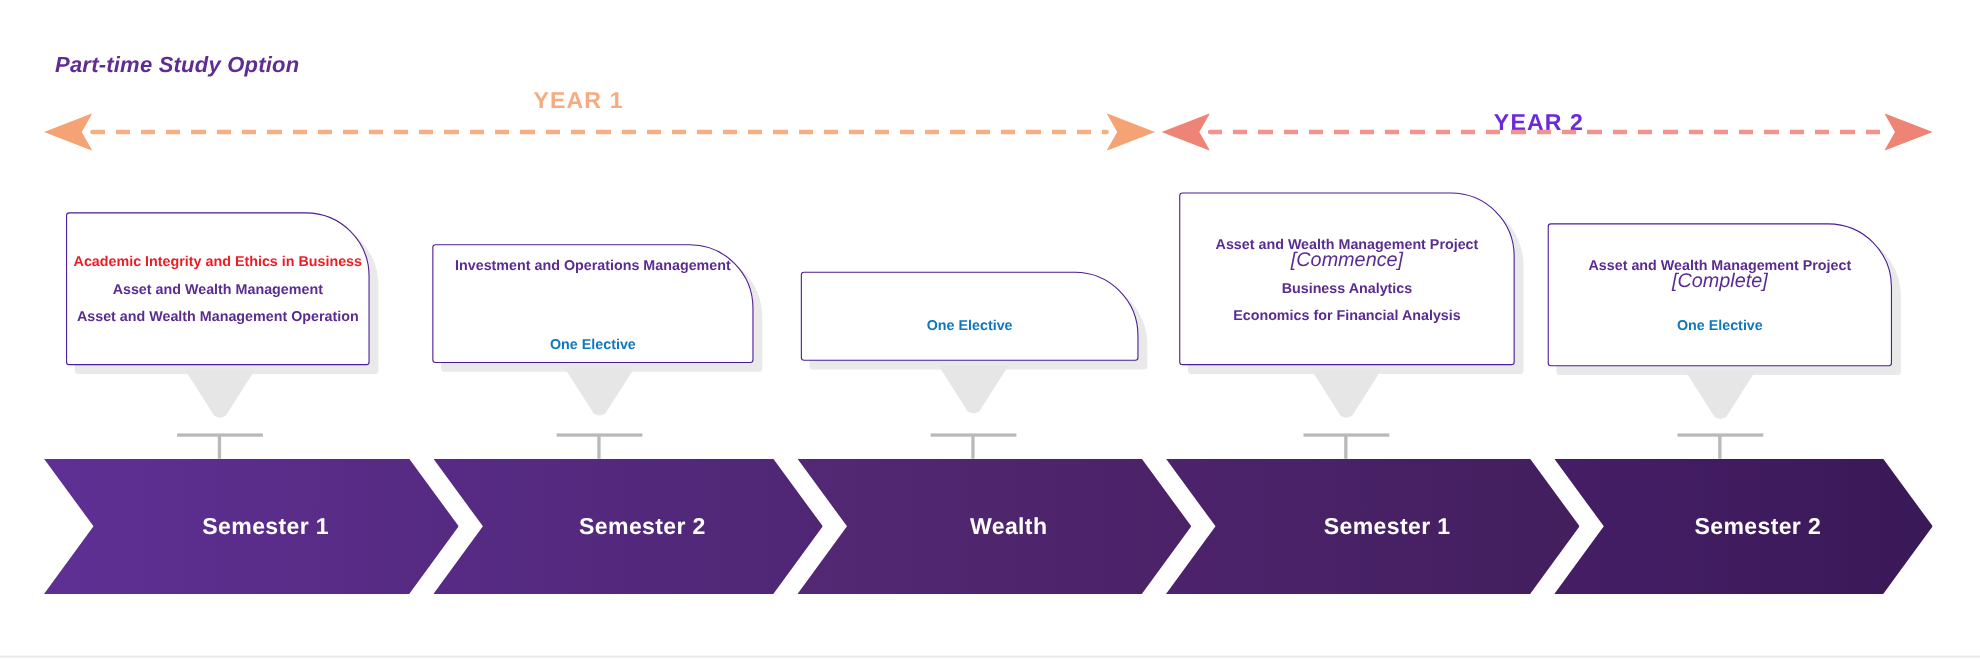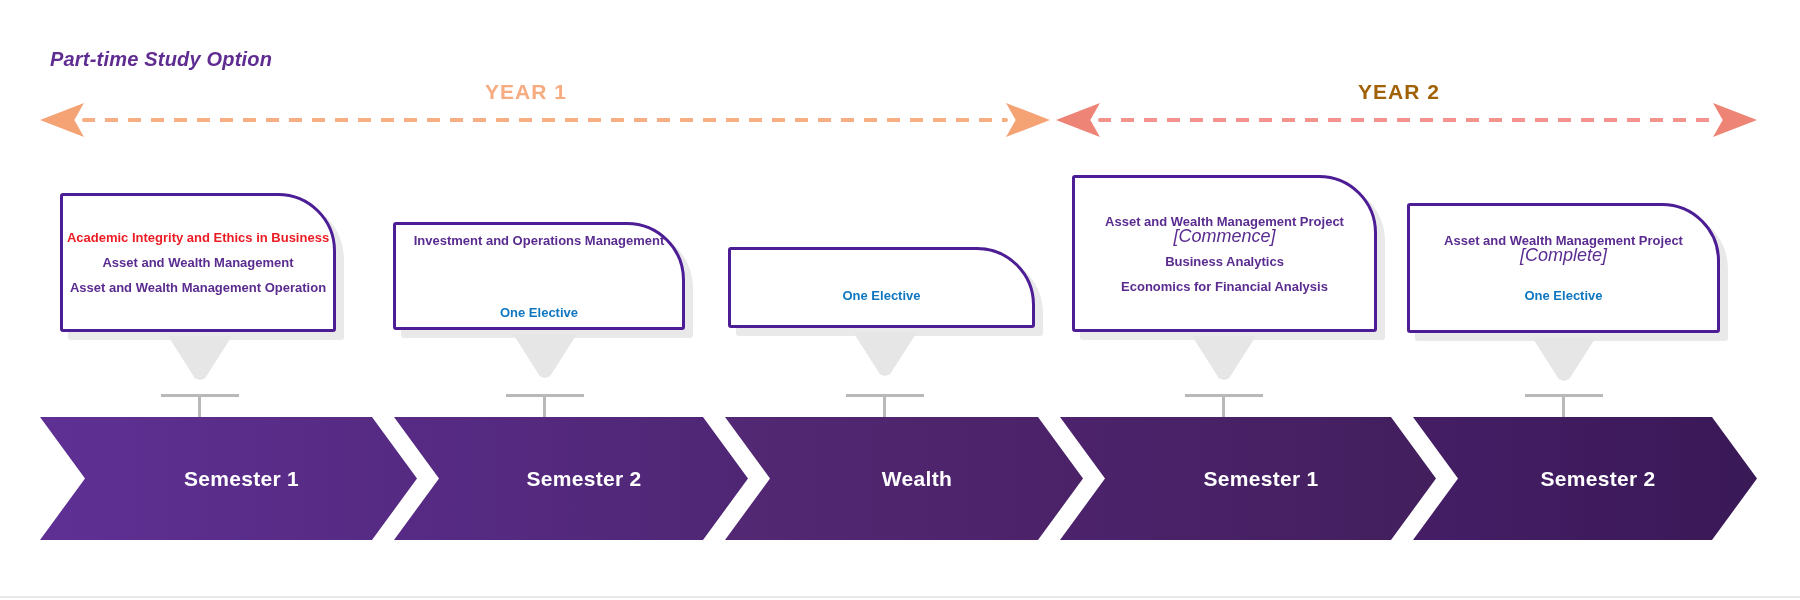--- a/index.html
+++ b/index.html
@@ -11,35 +11,35 @@
   .title{
     position:absolute;left:38px;top:36px;margin:12px;
     font-size:20px;font-weight:bold;font-style:italic;color:#5f2c91;letter-spacing:.2px;
   }
   
   .year-label{
     position:absolute;top:80px;width:220px;text-align:center;
     font-size:21px;font-weight:bold;letter-spacing:1px;
   }
   .year-label.y1{left:416px;color:#f6ab80;}
-  .year-label.y2{left:1289px;color:#a16207;}
+  .year-label.y2{left:1289px;color:#6d28d9;margin-top:20px;}
   
   .dash-strip{position:absolute;top:118px;height:4px;border-radius:2px;}
   .dash-strip.y1{left:82px;width:926px;
     background:repeating-linear-gradient(90deg,#f6ae83 0 13px,transparent 13px 23px);}
   .dash-strip.y2{left:1098px;width:617px;
     background:repeating-linear-gradient(90deg,#f4938d 0 13px,transparent 13px 23px);}
   .arrowhead{position:absolute;top:103px;width:44px;height:34px;}
   .arrowhead.point-left{clip-path:polygon(0 50%,100% 0,78% 50%,100% 100%);}
   .arrowhead.point-right{clip-path:polygon(100% 50%,0 0,22% 50%,0 100%);}
   .arrowhead.a1{background:#f5a374;}
   .arrowhead.a2{background:#ee8475;}
   
   .box{
-    position:absolute;background:#fff;border:3px solid #4c1d95;
+    position:absolute;background:#fff;border:1px solid #4c1d95;
     border-radius:3px 58px 3px 3px;
     box-shadow:8px 8px 0 #e9e9e9;
     display:flex;flex-direction:column;justify-content:center;align-items:center;
     text-align:center;box-sizing:border-box;padding:6px 10px;
   }
   .box.b1{left:60px;top:193px;width:276px;height:139px;}
   .box.b2{left:393px;top:222px;width:292px;height:108px;gap:32px;}
   .box.b3{left:728px;top:247px;width:307px;height:81px;}
   .box.b4{left:1072px;top:175px;width:305px;height:157px;}
   .box.b5{left:1407px;top:203px;width:313px;height:130px;}

